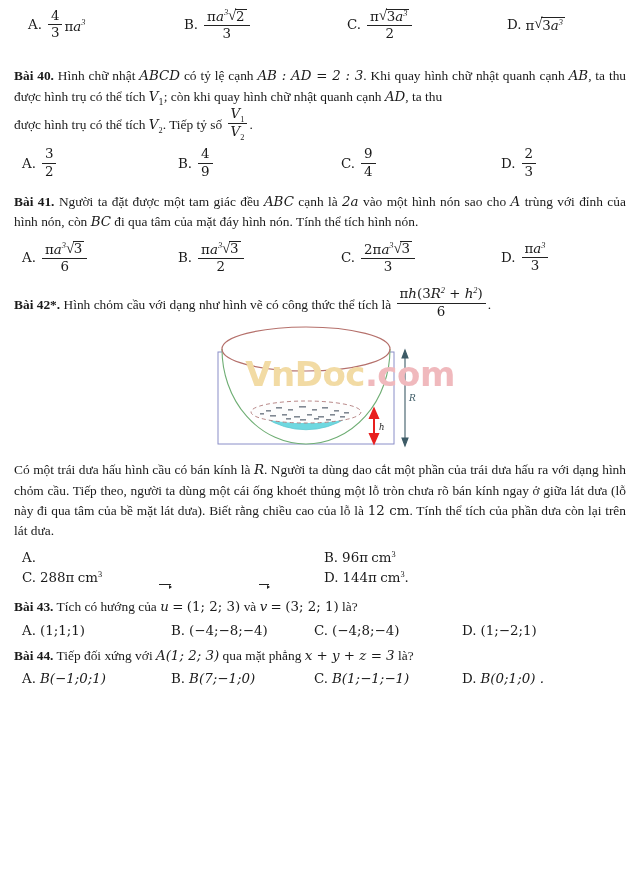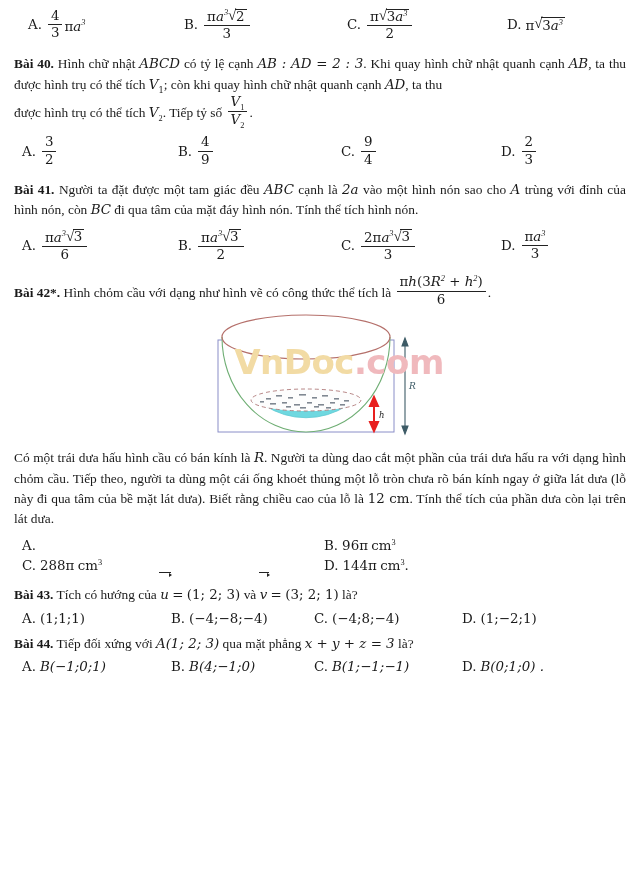--- a/index.html
+++ b/index.html
@@ -86,21 +86,21 @@
   .spacer-xs { height: 4px; }
   .spacer-s  { height: 8px; }
   .spacer-m  { height: 13px; }
 
   
   .figwrap { position: relative; height: 128px; margin-top: 5px; }
   .figure { position: absolute; left: 186px; top: 0; width: 268px; height: 126px; }
   .figure svg { display: block; }
   .wm {
     position: absolute;
-    left: 5px; top: 30px;
+    left: 16px; top: 30px;
     width: 268px;
     text-align: center;
     font-family: "DejaVu Sans", sans-serif;
     font-weight: bold;
     font-size: 34px;
     letter-spacing: -0.5px;
     pointer-events: none;
     user-select: none;
   }
   .wm .a { color: #f2dba4; }
@@ -140,21 +140,21 @@
     <div class="opt">
       <span class="lbl mo">D.</span>
       <span>
         <span class="mo">π</span><span class="sqrt"><span class="rad"><span class="mn">3</span><span class="mi">a</span><span class="sup">3</span></span></span>
       </span>
     </div>
   </div>
 
   <div class="spacer-m"></div>
 
-  <div class="qline" style="text-align:justify;">
+  <div class="qline" style="text-align:justify;margin-top:12px;">
     <span class="qhead">Bài 40.</span>
     <span>Hình chữ nhật</span>
     <span class="mi">ABCD</span>
     <span>có tỷ lệ cạnh</span>
     <span class="mi">AB : AD = 2 : 3</span><span>. Khi quay hình chữ nhật quanh</span>
     <span>cạnh</span>
     <span class="mi">AB</span><span>, ta thu được hình trụ có thể tích</span>
     <span class="mi"><span class="mi">V</span><span class="sub">1</span></span><span>; còn khi quay hình chữ nhật quanh cạnh</span>
     <span class="mi">AD</span><span>, ta thu</span>
   </div>
@@ -392,21 +392,21 @@
     <span>là?</span>
   </div>
   <div class="spacer-xs"></div>
   <div class="opts" style="padding-left:8px;">
     <div class="opt" style="width:149px;">
       <span class="lbl mo">A.</span>
       <span class="mi">B(−1;0;1)</span>
     </div>
     <div class="opt" style="width:143px;">
       <span class="lbl mo">B.</span>
-      <span class="mi">B(4;−1;0)</span>
+      <span class="mi">B(7;−1;0)</span>
     </div>
     <div class="opt" style="width:148px;">
       <span class="lbl mo">C.</span>
       <span class="mi">B(1;−1;−1)</span>
     </div>
     <div class="opt">
       <span class="lbl mo">D.</span>
       <span class="mi">B(0;1;0) .</span>
     </div>
   </div>

